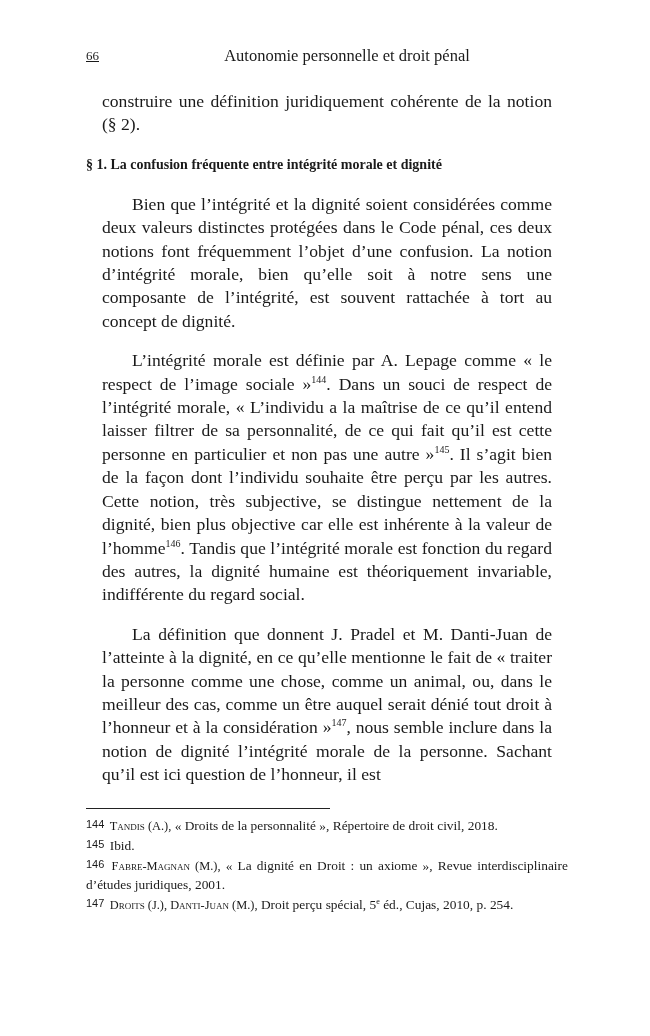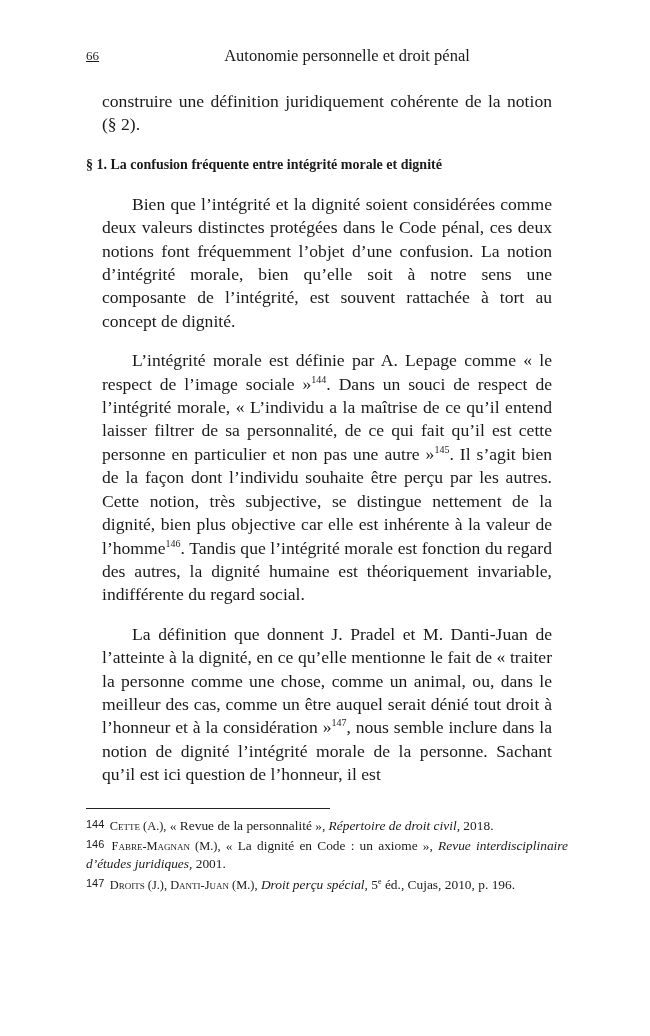--- a/index.html
+++ b/index.html
@@ -15,21 +15,21 @@
   .body-text p.indent { text-indent: 30px; }
   .body-text p + p { margin-top: 6px; }
   h2.section-heading { font-size: 14px; font-weight: bold; line-height: 24px;
                        margin: 14px 0 4px 0; text-align: justify; }
   sup { font-size: 10px; line-height: 0; vertical-align: 7px; }
   .rule { width: 244px; border-top: 1px solid #222; margin-top: 21px; margin-bottom: 6px; }
   .footnotes p { margin: 0; font-size: 13.4px; line-height: 18.4px; text-align: justify; }
   .fn-num { font-family: "Liberation Sans", "DejaVu Sans", sans-serif; font-size: 11px;
             vertical-align: 2px; margin-right: 2px; }
   .sc { font-variant: small-caps; font-size: 12.4px; }
-  .it { font-style: italic; }
+  .it { }
 </style>
 </head>
 <body>
 
 <div class="page">
 
   <div class="running-head">
     <span class="page-number">66</span>
     <span class="running-title">Autonomie personnelle et droit pénal</span>
   </div>
@@ -42,20 +42,21 @@
     <p class="indent">Bien que l’intégrité et la dignité soient considérées comme deux valeurs distinctes protégées dans le Code pénal, ces deux notions font fréquemment l’objet d’une confusion. La notion d’intégrité morale, bien qu’elle soit à notre sens une composante de l’intégrité, est souvent rattachée à tort au concept de dignité.</p>
 
     <p class="indent"><span>L’intégrité morale est définie par A. Lepage comme « le respect de l’image sociale »</span><sup>144</sup><span>. Dans un souci de respect de l’intégrité morale, « L’individu a la maîtrise de ce qu’il entend laisser filtrer de sa personnalité, de ce qui fait qu’il est cette personne en particulier et non pas une autre »</span><sup>145</sup><span>. Il s’agit bien de la façon dont l’individu souhaite être perçu par les autres. Cette notion, très subjective, se distingue nettement de la dignité, bien plus objective car elle est inhérente à la valeur de l’homme</span><sup>146</sup><span>. Tandis que l’intégrité morale est fonction du regard des autres, la dignité humaine est théoriquement invariable, indifférente du regard social.</span></p>
 
     <p class="indent"><span>La définition que donnent J. Pradel et M. Danti-Juan de l’atteinte à la dignité, en ce qu’elle mentionne le fait de « traiter la personne comme une chose, comme un animal, ou, dans le meilleur des cas, comme un être auquel serait dénié tout droit à l’honneur et à la considération »</span><sup>147</sup><span>, nous semble inclure dans la notion de dignité l’intégrité morale de la personne. Sachant qu’il est ici question de l’honneur, il est</span></p>
   </div>
 
   <div class="rule"></div>
 
   <div class="footnotes">
-    <p><span class="fn-num">144</span> <span class="sc">Cette (A.),</span><span> « Revue de la personnalité », </span><span class="it">Répertoire de droit civil,</span><span> 2018.</span></p>
+    <p><span class="fn-num">144</span> <span class="sc">Tandis (A.),</span><span> « Droits de la personnalité », </span><span class="it">Répertoire de droit civil,</span><span> 2018.</span></p>
 
+    <p><span class="fn-num">145</span> <span>Ibid.</span></p>
 
-    <p><span class="fn-num">146</span> <span class="sc">Fabre-Magnan (M.),</span><span> « La dignité en Code : un axiome », </span><span class="it">Revue interdisciplinaire d’études juridiques,</span><span> 2001.</span></p>
+    <p><span class="fn-num">146</span> <span class="sc">Fabre-Magnan (M.),</span><span> « La dignité en Droit : un axiome », </span><span class="it">Revue interdisciplinaire d’études juridiques,</span><span> 2001.</span></p>
 
-    <p><span class="fn-num">147</span> <span class="sc">Droits (J.), Danti-Juan (M.),</span><span> </span><span class="it">Droit perçu spécial,</span><span> 5</span><sup style="font-size:8px;vertical-align:5px;">e</sup><span> éd., Cujas, 2010, p. 196.</span></p>
+    <p><span class="fn-num">147</span> <span class="sc">Droits (J.), Danti-Juan (M.),</span><span> </span><span class="it">Droit perçu spécial,</span><span> 5</span><sup style="font-size:8px;vertical-align:5px;">e</sup><span> éd., Cujas, 2010, p. 254.</span></p>
   </div>
 </div>
 
 </body></html>

